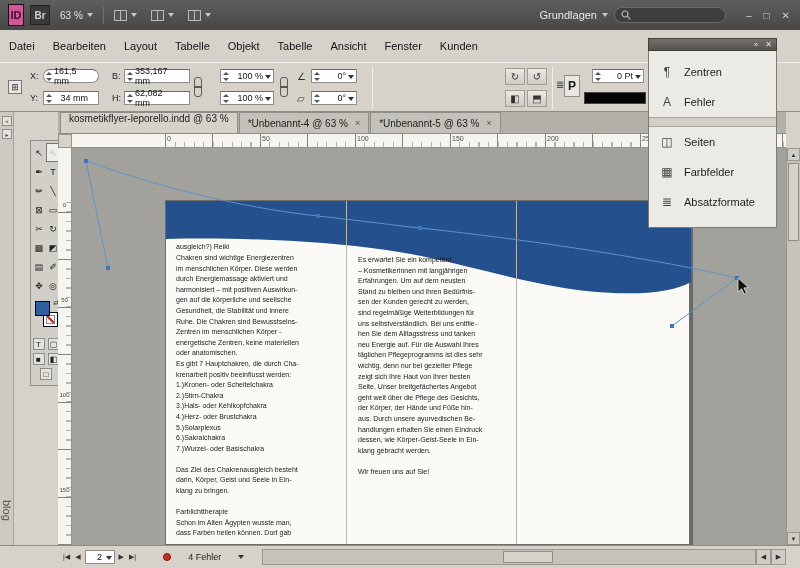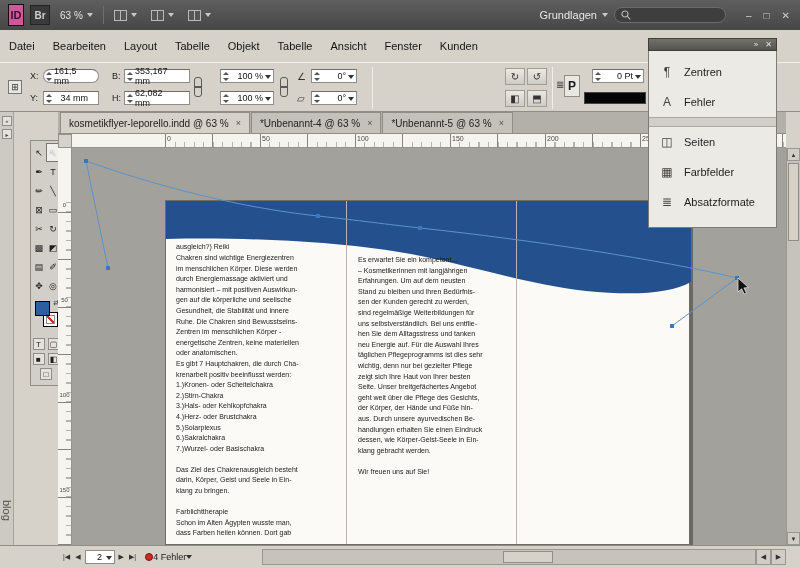--- a/index.html
+++ b/index.html
@@ -57,21 +57,21 @@
   .ctl-sep { position:absolute; width:1px; background:#a5a29b; border-right:1px solid #efeeea; }
   .stroke-preview { position:absolute; left:584px; top:29px; width:62px; height:12px; background:#050505; border:1px solid #444; }
   .p-btn { position:absolute; left:564px; top:12px; width:16px; height:22px; border:1px solid #8f8d88; background:#e9e7e2;
     font-size:12px; font-weight:bold; color:#1a1a1a; display:flex; align-items:center; justify-content:center; }
 
   
   .tabbar { position:absolute; left:58px; top:112px; width:728px; height:22px; background:#b3b0a9;
     border-bottom:1px solid #8f8d88; display:flex; align-items:flex-end; padding-left:2px; }
   .tab { height:21px; display:flex; align-items:center; gap:7px; padding:0 8px; font-size:10px; color:#1c1c1c;
     background:#c4c1ba; border:1px solid #8f8d88; border-bottom:none; margin-right:1px; cursor:default; white-space:nowrap; }
-  .tab.active { background:#d6d2ca; }
+  .tab.active { background:#d6d2ca;flex-direction:column; }
   .tab-close { font-size:9px; color:#555; }
 
   
   .ruler-corner { position:absolute; left:58px; top:134px; width:14px; height:14px; background:#d6d2ca; border:1px solid #95938d; }
   .ruler-h { position:absolute; left:72px; top:134px; width:714px; height:14px; background:#f5f4ef;
     border-bottom:1px solid #95938d;
     background-image:
       repeating-linear-gradient(90deg,#85837b 0 1px,transparent 1px 47.5px),
       repeating-linear-gradient(90deg,#b5b3ab 0 1px,transparent 1px 9.5px);
     background-size:1500px 100%, 1500px 5px;
@@ -99,21 +99,21 @@
 
   
   .statusbar { position:absolute; left:0; top:545px; width:800px; height:23px; background:#d6d2ca;
     border-top:1px solid #8f8d88; display:flex; align-items:center; }
   .pagenav { display:flex; align-items:center; gap:3px; margin-left:62px; font-size:7px; color:#333; }
   .nav-btn { cursor:default; padding:0 1px; }
   .page-field { position:relative; width:30px; height:14px; background:#fff; border:1px solid #8f8d88;
     font-size:9px; color:#111; display:flex; align-items:center; justify-content:center; }
   .page-field .dd { position:absolute; right:2px; top:5px; width:0; height:0; border-left:3px solid transparent;
     border-right:3px solid transparent; border-top:4px solid #333; }
-  .error-chip { display:flex; align-items:center; gap:0; margin-left:8px; font-size:9px; color:#222; }
+  .error-chip { display:flex; align-items:center; gap:17px; margin-left:26px; font-size:9px; color:#222; }
   .err-dot { width:8px; height:8px; border-radius:50%; background:#cf2a21; border:1px solid #7b140f; }
   .h-scroll { position:absolute; left:262px; top:3px; width:494px; height:16px; background:#c6c3bc; border:1px solid #9a978f; }
   .h-thumb { position:absolute; left:240px; top:1px; width:50px; height:12px; background:#d6d2ca; border:1px solid #8f8d88; }
   .h-arrow { position:absolute; top:3px; width:15px; height:16px; background:#d0cdc6; border:1px solid #9a978f;
     font-size:7px; color:#333; display:flex; align-items:center; justify-content:center; }
   .v-scroll { position:absolute; left:786px; top:148px; width:14px; height:397px; background:#c6c3bc; border-left:1px solid #9a978f; }
   .v-arrow { position:absolute; left:0; width:13px; height:13px; background:#d0cdc6; border:1px solid #9a978f;
     font-size:6px; color:#333; display:flex; align-items:center; justify-content:center; }
   .v-thumb { position:absolute; left:1px; top:15px; width:11px; height:78px; background:#d6d2ca; border:1px solid #8f8d88; }
 

